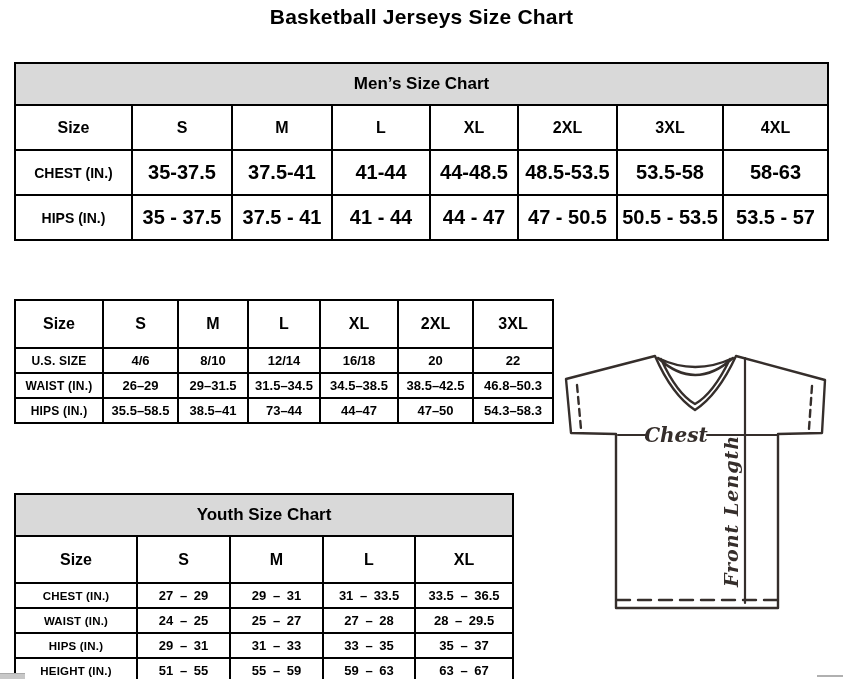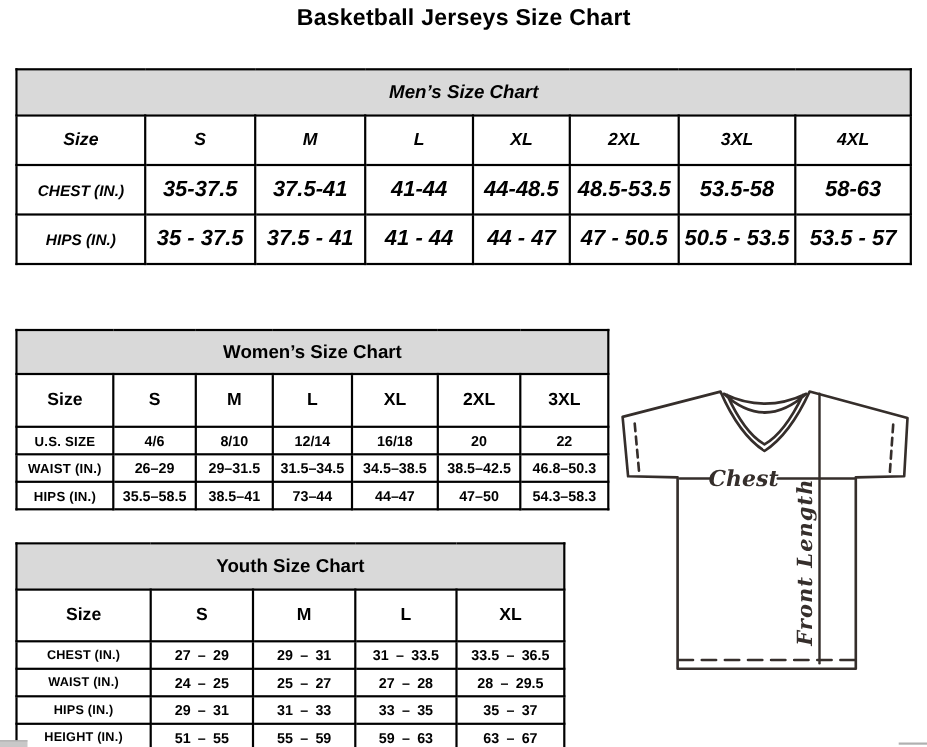--- a/index.html
+++ b/index.html
@@ -15,21 +15,21 @@
   table.size-table{
     position:absolute;border-collapse:collapse;table-layout:fixed;
     background:#fff;
   }
   table.size-table td{
     border:2px solid #000;text-align:center;vertical-align:middle;
     font-weight:bold;padding:0;overflow:hidden;white-space:nowrap;
   }
   td.chart-title{background:#d9d9d9;font-size:17px;}
   
-  #mens{left:14px;top:62px;width:813px;font-style:italic;}
+  #mens{left:14px;top:62px;width:813px;}
   #mens .chart-title{height:40px;}
   #mens .head-row td{height:43px;font-size:16px;}
   #mens .data-row td{height:43px;font-size:20px;}
   #mens .data-row .row-label{font-size:14px;}
   
   #womens{left:14px;top:299px;width:538px;}
   #womens .chart-title{height:38px;}
   #womens .head-row td{height:46px;font-size:16px;}
   #womens .data-row td{height:23px;font-size:13px;}
   #womens .data-row .row-label{font-size:12px;letter-spacing:.2px;}
@@ -103,23 +103,20 @@
   <colgroup>
     <col style="width:88px">
       <col style="width:75px">
       <col style="width:70px">
       <col style="width:72px">
     <col style="width:78px">
       <col style="width:75px">
       <col style="width:80px">
   </colgroup>
   <tbody>
-      <tr>
-        <td class="chart-title" colspan="7">Women’s Size Chart</td>
-      </tr>
       <tr class="head-row">
         <td>Size</td>
         <td>S</td>
         <td>M</td>
         <td>L</td>
         <td>XL</td>
         <td>2XL</td>
         <td>3XL</td>
       </tr>
       <tr class="data-row">

